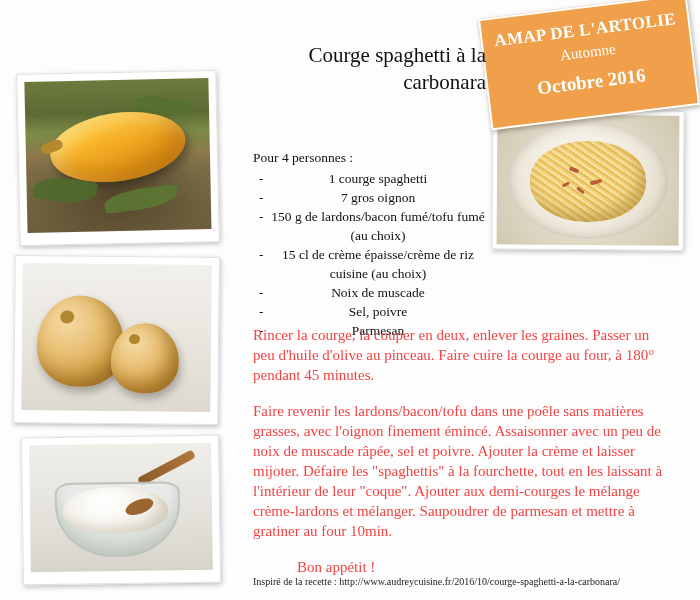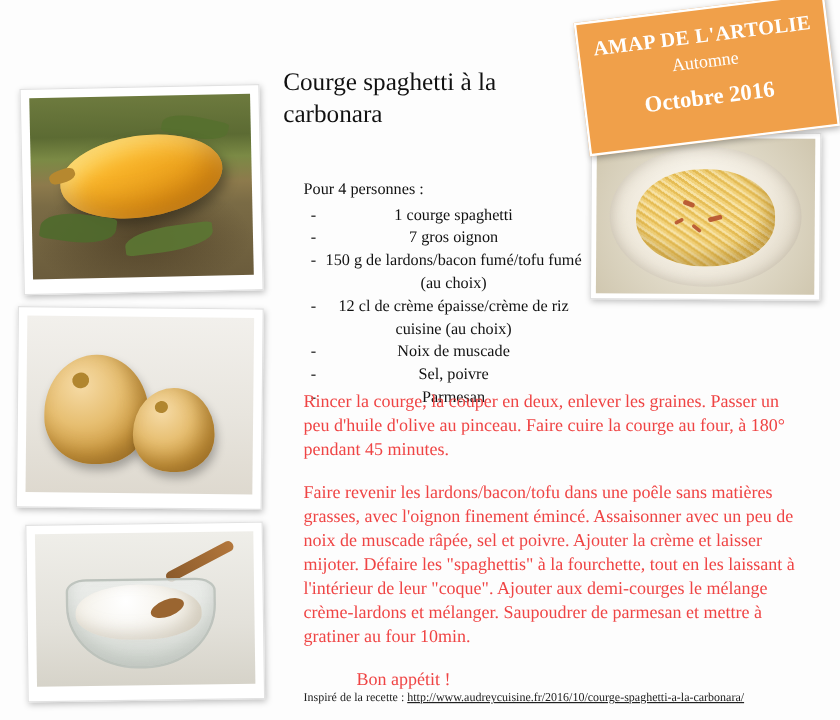--- a/index.html
+++ b/index.html
@@ -248,25 +248,24 @@
     color: #ffffff;
     margin-top: 10px;
   }
 
   
   #title {
     position: absolute;
     left: 236px;
     top: 42px;
     width: 250px;
-    text-align: left;
+    text-align: right;
     font-size: 21px;
     line-height: 27px;
     color: #111;
-    margin-top: 13px;
   }
 
   #ingredients {
     position: absolute;
     left: 253px;
     top: 148px;
     width: 232px;
     font-size: 13.5px;
     line-height: 19px;
     color: #111;
@@ -303,21 +302,21 @@
   #steps p.final { margin-bottom: 8px; margin-left: 44px; }
 
   #source {
     position: absolute;
     left: 253px;
     top: 576px;
     width: 440px;
     font-size: 10px;
     color: #222;
   }
-  #source .link { text-decoration: underline; }
+  #source .link { }
 </style>
 </head>
 <body>
 
 <div id="page">
 
   <div class="photo-frame" id="photo-squash">
     <div class="photo-inner img-squash">
       <div class="leaf l3"></div>
       <div class="squash-body"></div>
@@ -366,21 +365,21 @@
   </div>
 
   <div id="title">Courge spaghetti à la carbonara</div>
 
   <div id="ingredients">
     <div class="intro">Pour 4 personnes :</div>
     <ul>
       <li>1 courge spaghetti</li>
       <li>7 gros oignon</li>
       <li>150 g de lardons/bacon fumé/tofu fumé (au choix)</li>
-      <li>12 cl de crème épaisse/crème de riz cuisine (au choix)</li>
+      <li>15 cl de crème épaisse/crème de riz cuisine (au choix)</li>
       <li>Noix de muscade</li>
       <li>Sel, poivre</li>
       <li>Parmesan</li>
     </ul>
   </div>
 
   <div id="steps">
     <p>Rincer la courge, la couper en deux, enlever les graines. Passer un peu d'huile d'olive au pinceau.
 Faire cuire la courge au four, à 180° pendant 45 minutes.</p>
     <p>Faire revenir les lardons/bacon/tofu dans une poêle sans matières grasses, avec l'oignon finement émincé. Assaisonner avec un peu de noix de muscade râpée, sel et poivre. Ajouter la crème et laisser mijoter. Défaire les "spaghettis" à la fourchette, tout en les laissant à l'intérieur de leur "coque". Ajouter aux demi-courges le mélange crème-lardons et mélanger. Saupoudrer de parmesan et mettre à gratiner au four 10min.</p>

